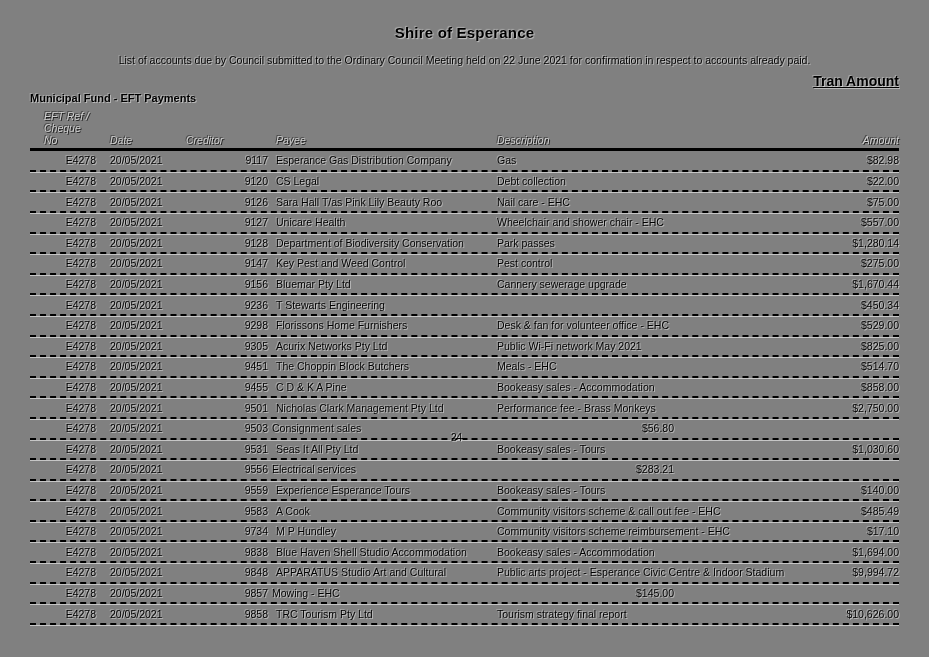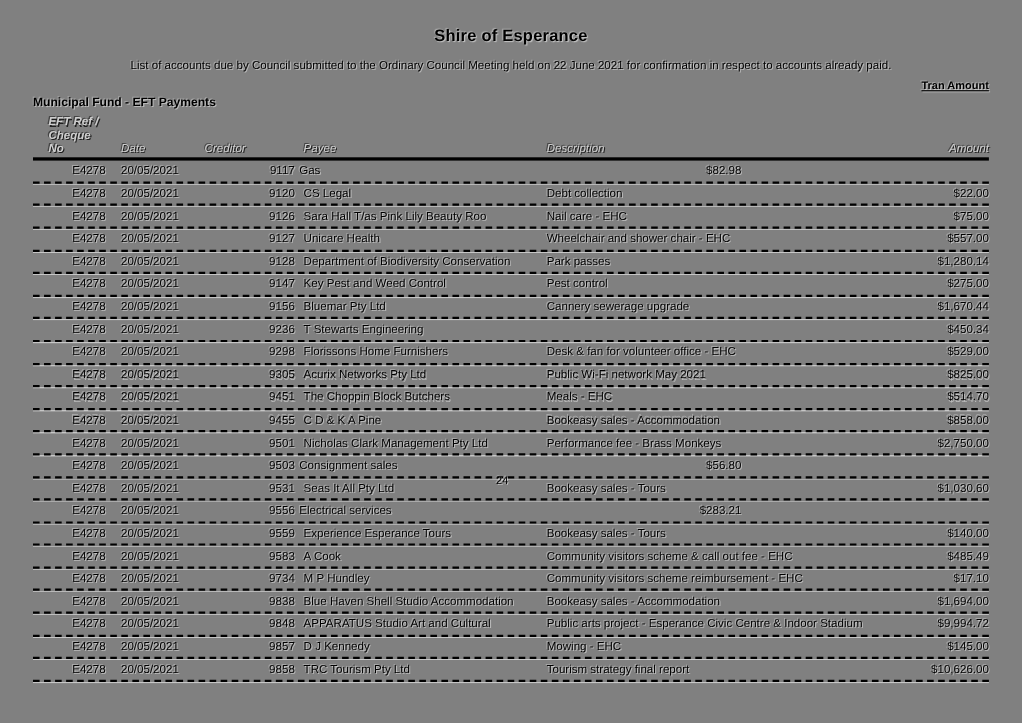--- a/index.html
+++ b/index.html
@@ -13,21 +13,21 @@
   .page{position:relative;width:929px;height:475px;padding:24px 30px 0;box-sizing:border-box;}
   .glow{text-shadow:1px 1px 0 rgba(255,255,255,0.45),-1px -1px 0 rgba(255,255,255,0.30);}
   .title{
     text-align:center;font-size:15px;font-weight:bold;letter-spacing:0.2px;
     text-shadow:1px 1px 1px rgba(255,255,255,0.55),-1px -1px 1px rgba(255,255,255,0.35);
   }
   .subtitle{
     margin-top:13px;text-align:center;font-size:10.5px;
   }
   .tran{
-    margin-top:7px;text-align:right;font-size:10px;font-weight:bold;
+    margin-top:7px;text-align:right;font-size:14px;font-weight:bold;
     text-decoration:underline;
   }
   .section{
     margin-top:3px;font-size:11px;font-weight:bold;
   }
   
   .thead{
     margin-top:6px;display:flex;align-items:flex-end;
     font-size:10.5px;font-style:italic;
     color:#cfcfcf;
@@ -43,21 +43,21 @@
     border-bottom:2px dashed #000;
     box-shadow:0 1px 0 rgba(255,255,255,0.55);
   }
   .c-ref{width:66px;text-align:right;flex:none;}
   .c-date{width:90px;padding-left:14px;box-sizing:border-box;flex:none;}
   .c-cred{width:82px;text-align:right;flex:none;}
   .c-cred.hdr{text-align:left;}
   .c-payee{flex:1 1 auto;padding-left:8px;box-sizing:border-box;white-space:nowrap;overflow:hidden;}
   .c-desc{width:310px;padding-left:4px;box-sizing:border-box;flex:none;white-space:nowrap;overflow:hidden;}
   .c-amt{width:96px;text-align:right;flex:none;}
-  .hdr-ref{line-height:1.15;text-align:left;padding-left:14px;box-sizing:border-box;font-weight:bold;}
+  .hdr-ref{line-height:1.15;text-align:left;padding-left:14px;box-sizing:border-box;}
   .pagenum{
     position:absolute;left:0;right:16px;bottom:32px;
     text-align:center;font-size:10px;
   }
 </style>
 </head>
 <body>
 
 <div class="page">
 
@@ -79,20 +79,21 @@
     <div class="c-payee">Payee</div>
     <div class="c-desc">Description</div>
     <div class="c-amt">Amount</div>
   </div>
 
   <div class="tbody" id="rows">
   <div class="row glow">
     <div class="c-ref">E4278</div>
     <div class="c-date">20/05/2021</div>
     <div class="c-cred">9117</div>
+    <div class="c-payee">Esperance Gas Distribution Company</div>
     <div class="c-desc">Gas</div>
     <div class="c-amt">$82.98</div>
   </div>
 
   <div class="row glow">
     <div class="c-ref">E4278</div>
     <div class="c-date">20/05/2021</div>
     <div class="c-cred">9120</div>
     <div class="c-payee">CS Legal</div>
     <div class="c-desc">Debt collection</div>
@@ -264,21 +265,20 @@
     <div class="c-cred">9848</div>
     <div class="c-payee">APPARATUS Studio Art and Cultural</div>
     <div class="c-desc">Public arts project - Esperance Civic Centre &amp; Indoor Stadium</div>
     <div class="c-amt">$9,994.72</div>
   </div>
 
   <div class="row glow">
     <div class="c-ref">E4278</div>
     <div class="c-date">20/05/2021</div>
     <div class="c-cred">9857</div>
-    <div class="c-payee">D J Kennedy</div>
     <div class="c-desc">Mowing - EHC</div>
     <div class="c-amt">$145.00</div>
   </div>
 
   <div class="row glow">
     <div class="c-ref">E4278</div>
     <div class="c-date">20/05/2021</div>
     <div class="c-cred">9858</div>
     <div class="c-payee">TRC Tourism Pty Ltd</div>
     <div class="c-desc">Tourism strategy final report</div>

